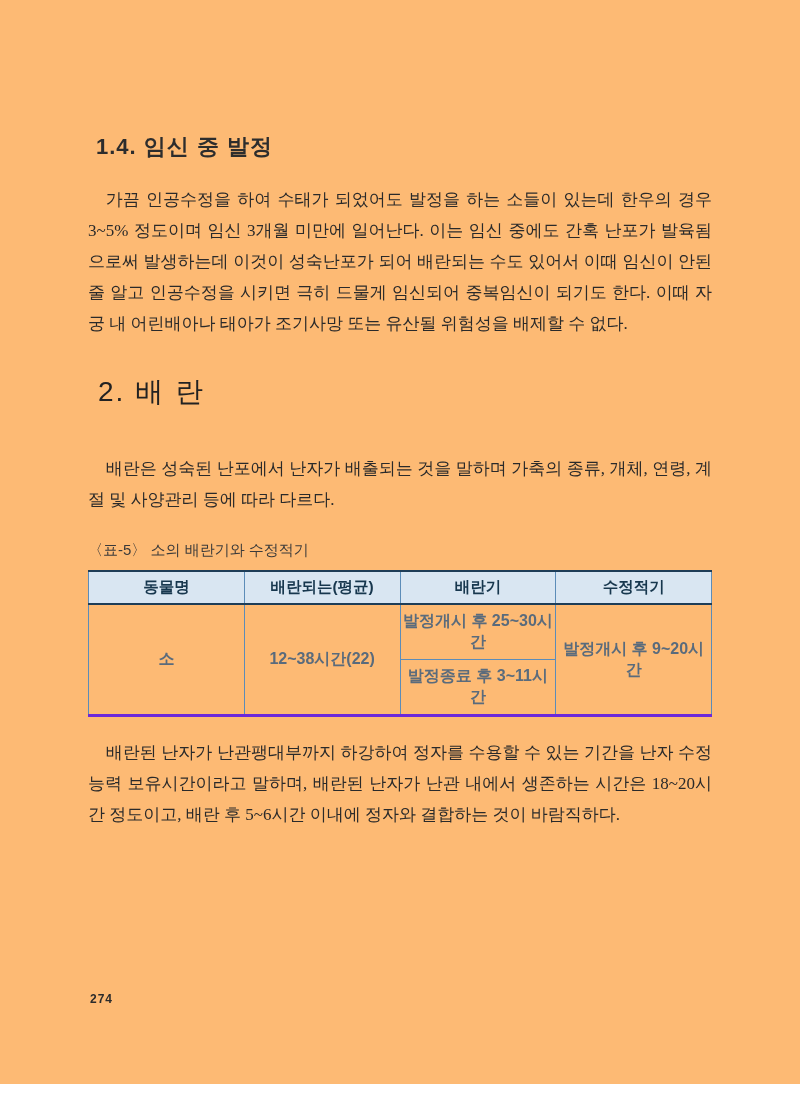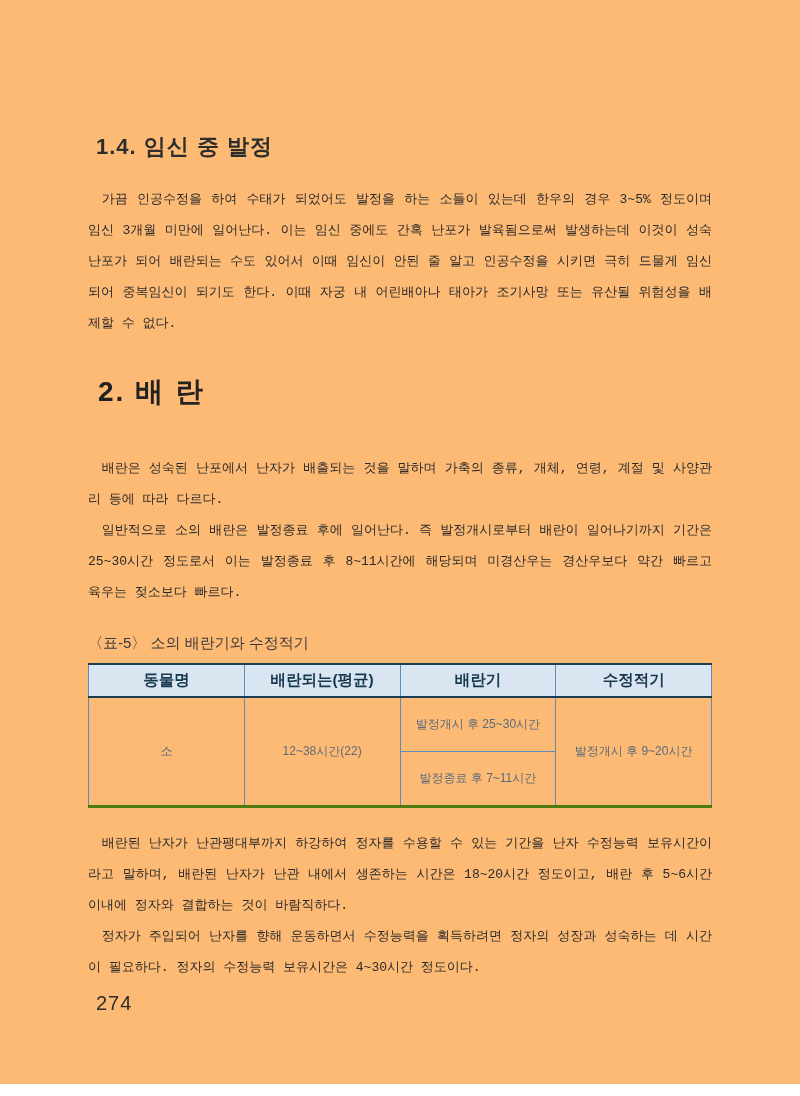--- a/index.html
+++ b/index.html
@@ -22,120 +22,118 @@
     margin: 132px 0 0 8px;
     font-family: "Liberation Sans", sans-serif;
     font-weight: bold;
     font-size: 22px;
     letter-spacing: 1px;
     color: #2d2d2d;
   }
   .h-main {
     margin: 34px 0 0 10px;
     font-family: "Liberation Sans", sans-serif;
-    font-weight: bold;
+    font-weight: normal;
     font-size: 28px;
     letter-spacing: 2px;
     color: #222222;
   }
   p.body {
     margin: 0;
-    font-size: 13px;
+    font-size: 17px;
     line-height: 31px;
     text-align: justify;
     text-indent: 1.05em;
     color: #2a2a2a;
-    font-family: Liberation Mono, monospace;
   }
   p.body.first-after-h2 { margin-top: 22px; }
   p.body.first-after-h1 { margin-top: 42px; }
   p.body.after-table    { margin-top: 20px; }
   .table-caption {
     margin: 26px 0 0 0;
     font-family: "Liberation Sans", sans-serif;
     font-size: 15px;
     color: #3a3a3a;
   }
   table.data {
     margin-top: 10px;
     width: 624px;
     border-collapse: collapse;
     table-layout: fixed;
     font-family: "Liberation Sans", sans-serif;
-    border-bottom: 3px solid #4d7c0f;
+    border-bottom: 3px solid #6d28d9;
   }
   table.data th {
     background: #d9e6f2;
     color: #17374e;
     font-weight: bold;
     font-size: 15.5px;
     padding: 5px 2px;
     border-top: 2.5px solid #1e3d57;
     border-bottom: 2.5px solid #1e3d57;
     border-left: 1px solid #5c8cb8;
     border-right: 1px solid #5c8cb8;
   }
   table.data td {
     color: #5a6b7c;
-    font-size: 12px;
+    font-size: 16px;
     text-align: center;
-    padding: 18px 2px;
+    padding: 6px 2px;
     border: 1px solid #5c8cb8;
+    font-weight: bold;
   }
   .page-number {
     position: absolute;
-    left: 96px;
+    left: 90px;
     top: 992px;
     font-family: "Liberation Sans", sans-serif;
-    font-size: 20px;
-    font-weight: normal;
+    font-size: 12px;
+    font-weight: bold;
     color: #2b2b2b;
     letter-spacing: 1px;
   }
 </style>
 </head>
 <body>
 
 <div class="page">
   <div class="content">
 
     <h2 class="h-sub">1.4. 임신 중 발정</h2>
 
     <p class="body first-after-h2">가끔 인공수정을 하여 수태가 되었어도 발정을 하는 소들이 있는데 한우의 경우 3~5% 정도이며 임신 3개월 미만에 일어난다. 이는 임신 중에도 간혹 난포가 발육됨으로써 발생하는데 이것이 성숙난포가 되어 배란되는 수도 있어서 이때 임신이 안된 줄 알고 인공수정을 시키면 극히 드물게 임신되어 중복임신이 되기도 한다. 이때 자궁 내 어린배아나 태아가 조기사망 또는 유산될 위험성을 배제할 수 없다.</p>
 
     <h1 class="h-main">2. 배 란</h1>
 
     <p class="body first-after-h1">배란은 성숙된 난포에서 난자가 배출되는 것을 말하며 가축의 종류, 개체, 연령, 계절 및 사양관리 등에 따라 다르다.</p>
 
-    <p class="body">일반적으로 소의 배란은 발정종료 후에 일어난다. 즉 발정개시로부터 배란이 일어나기까지 기간은 25~30시간 정도로서 이는 발정종료 후 8~11시간에 해당되며 미경산우는 경산우보다 약간 빠르고 육우는 젖소보다 빠르다.</p>
 
     <div class="table-caption">〈표-5〉 소의 배란기와 수정적기</div>
 
     <table class="data">
       <thead>
         <tr>
           <th>동물명</th>
           <th>배란되는(평균)</th>
           <th>배란기</th>
           <th>수정적기</th>
         </tr>
       </thead>
       <tbody>
         <tr>
           <td rowspan="2">소</td>
           <td rowspan="2">12~38시간(22)</td>
           <td>발정개시 후 25~30시간</td>
           <td rowspan="2">발정개시 후 9~20시간</td>
         </tr>
         <tr>
-          <td>발정종료 후 7~11시간</td>
+          <td>발정종료 후 3~11시간</td>
         </tr>
       </tbody>
     </table>
 
     <p class="body after-table">배란된 난자가 난관팽대부까지 하강하여 정자를 수용할 수 있는 기간을 난자 수정능력 보유시간이라고 말하며, 배란된 난자가 난관 내에서 생존하는 시간은 18~20시간 정도이고, 배란 후 5~6시간 이내에 정자와 결합하는 것이 바람직하다.</p>
 
-    <p class="body">정자가 주입되어 난자를 향해 운동하면서 수정능력을 획득하려면 정자의 성장과 성숙하는 데 시간이 필요하다. 정자의 수정능력 보유시간은 4~30시간 정도이다.</p>
 
   </div>
 
   <div class="page-number">274</div>
 </div>
 
 </body></html>

